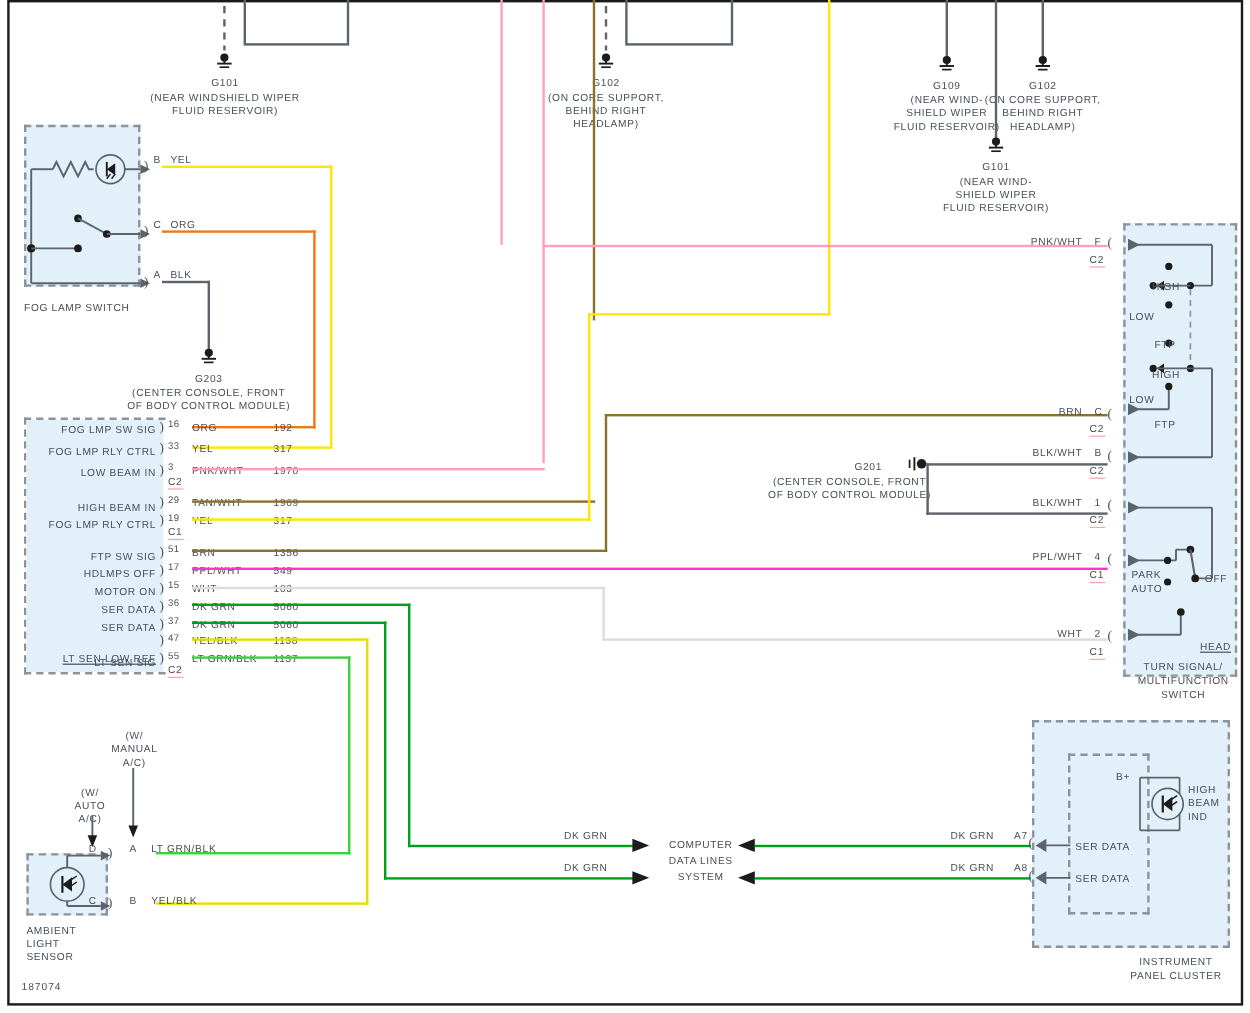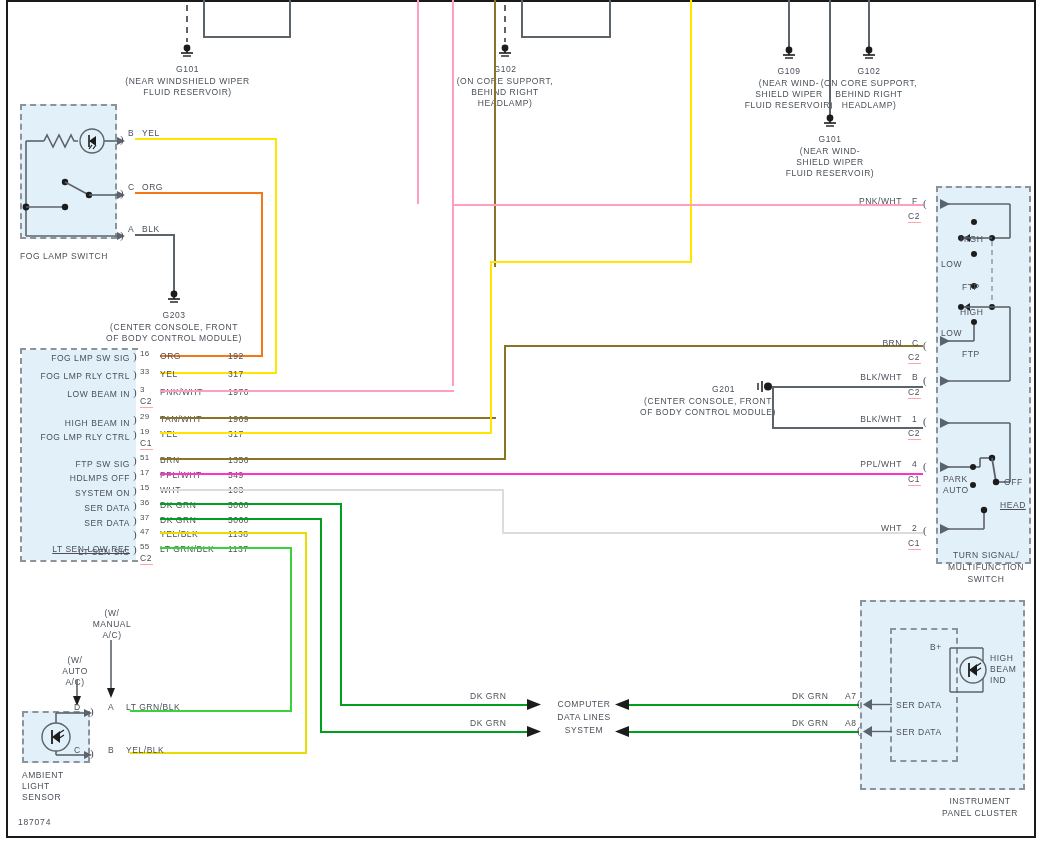--- a/index.html
+++ b/index.html
@@ -186,21 +186,21 @@
   <div class="pinnum" style="left:140px;top:412px;">29</div>
   <div class="pinnum" style="left:140px;top:427px;">19</div>
   <div class="lbl" style="left:160px;top:414px;">TAN/WHT</div>
   <div class="lbl" style="left:160px;top:429px;">YEL</div>
   <div class="lbl" style="left:228px;top:414px;">1969</div>
   <div class="lbl" style="left:228px;top:429px;">317</div>
   <div class="lbl uline" style="left:140px;top:438px;width:13px;">C1</div>
 
   <div class="lbl r" style="left:10px;top:459px;width:120px;">FTP SW SIG</div>
   <div class="lbl r" style="left:10px;top:473px;width:120px;">HDLMPS OFF</div>
-  <div class="lbl r" style="left:10px;top:488px;width:120px;">SYSTEM ON</div>
+  <div class="lbl r" style="left:10px;top:488px;width:120px;">MOTOR ON</div>
   <div class="lbl r" style="left:10px;top:503px;width:120px;">SER DATA</div>
   <div class="lbl r" style="left:10px;top:518px;width:120px;">SER DATA</div>
   <div class="lbl r" style="left:10px;top:544px;width:120px;text-decoration:underline;">LT SEN LOW REF</div>
   <div class="lbl r" style="left:10px;top:547px;width:120px;">LT SEN SIG</div>
   <div class="conn" style="left:133px;top:455px;">)</div>
   <div class="conn" style="left:133px;top:470px;">)</div>
   <div class="conn" style="left:133px;top:485px;">)</div>
   <div class="conn" style="left:133px;top:500px;">)</div>
   <div class="conn" style="left:133px;top:515px;">)</div>
   <div class="conn" style="left:133px;top:529px;">)</div>
@@ -428,21 +428,21 @@
 
   <div class="lbl" style="left:960px;top:234px;">HIGH</div>
   <div class="lbl" style="left:941px;top:259px;">LOW</div>
   <div class="lbl" style="left:962px;top:282px;">FTP</div>
   <div class="lbl" style="left:960px;top:307px;">HIGH</div>
   <div class="lbl" style="left:941px;top:328px;">LOW</div>
   <div class="lbl" style="left:962px;top:349px;">FTP</div>
   <div class="lbl" style="left:1004px;top:477px;">OFF</div>
   <div class="lbl" style="left:943px;top:485px;">AUTO</div>
   <div class="lbl" style="left:943px;top:474px;">PARK</div>
-  <div class="lbl" style="left:1000px;top:500px;text-decoration:underline;">HEAD</div>
+  <div class="lbl" style="left:1000px;top:534px;text-decoration:underline;">HEAD</div>
   <div class="lbl c" style="left:940px;top:549px;width:92px;line-height:12px;">TURN SIGNAL/
 MULTIFUNCTION
 SWITCH</div>
 
   <div class="box-dash" style="left:860px;top:600px;width:165px;height:190px;"></div>
   <div class="box-dash-plain" style="left:890px;top:628px;width:68px;height:134px;"></div>
   <div class="lbl" style="left:930px;top:642px;">B+</div>
   <svg class="wire" style="left:945px;top:640px;width:60px;height:62px;">
     <line x1="5" y1="8" x2="38" y2="8" stroke="#5d636b" stroke-width="1.4"></line>
     <line x1="38" y1="8" x2="38" y2="52" stroke="#5d636b" stroke-width="1.4"></line>

